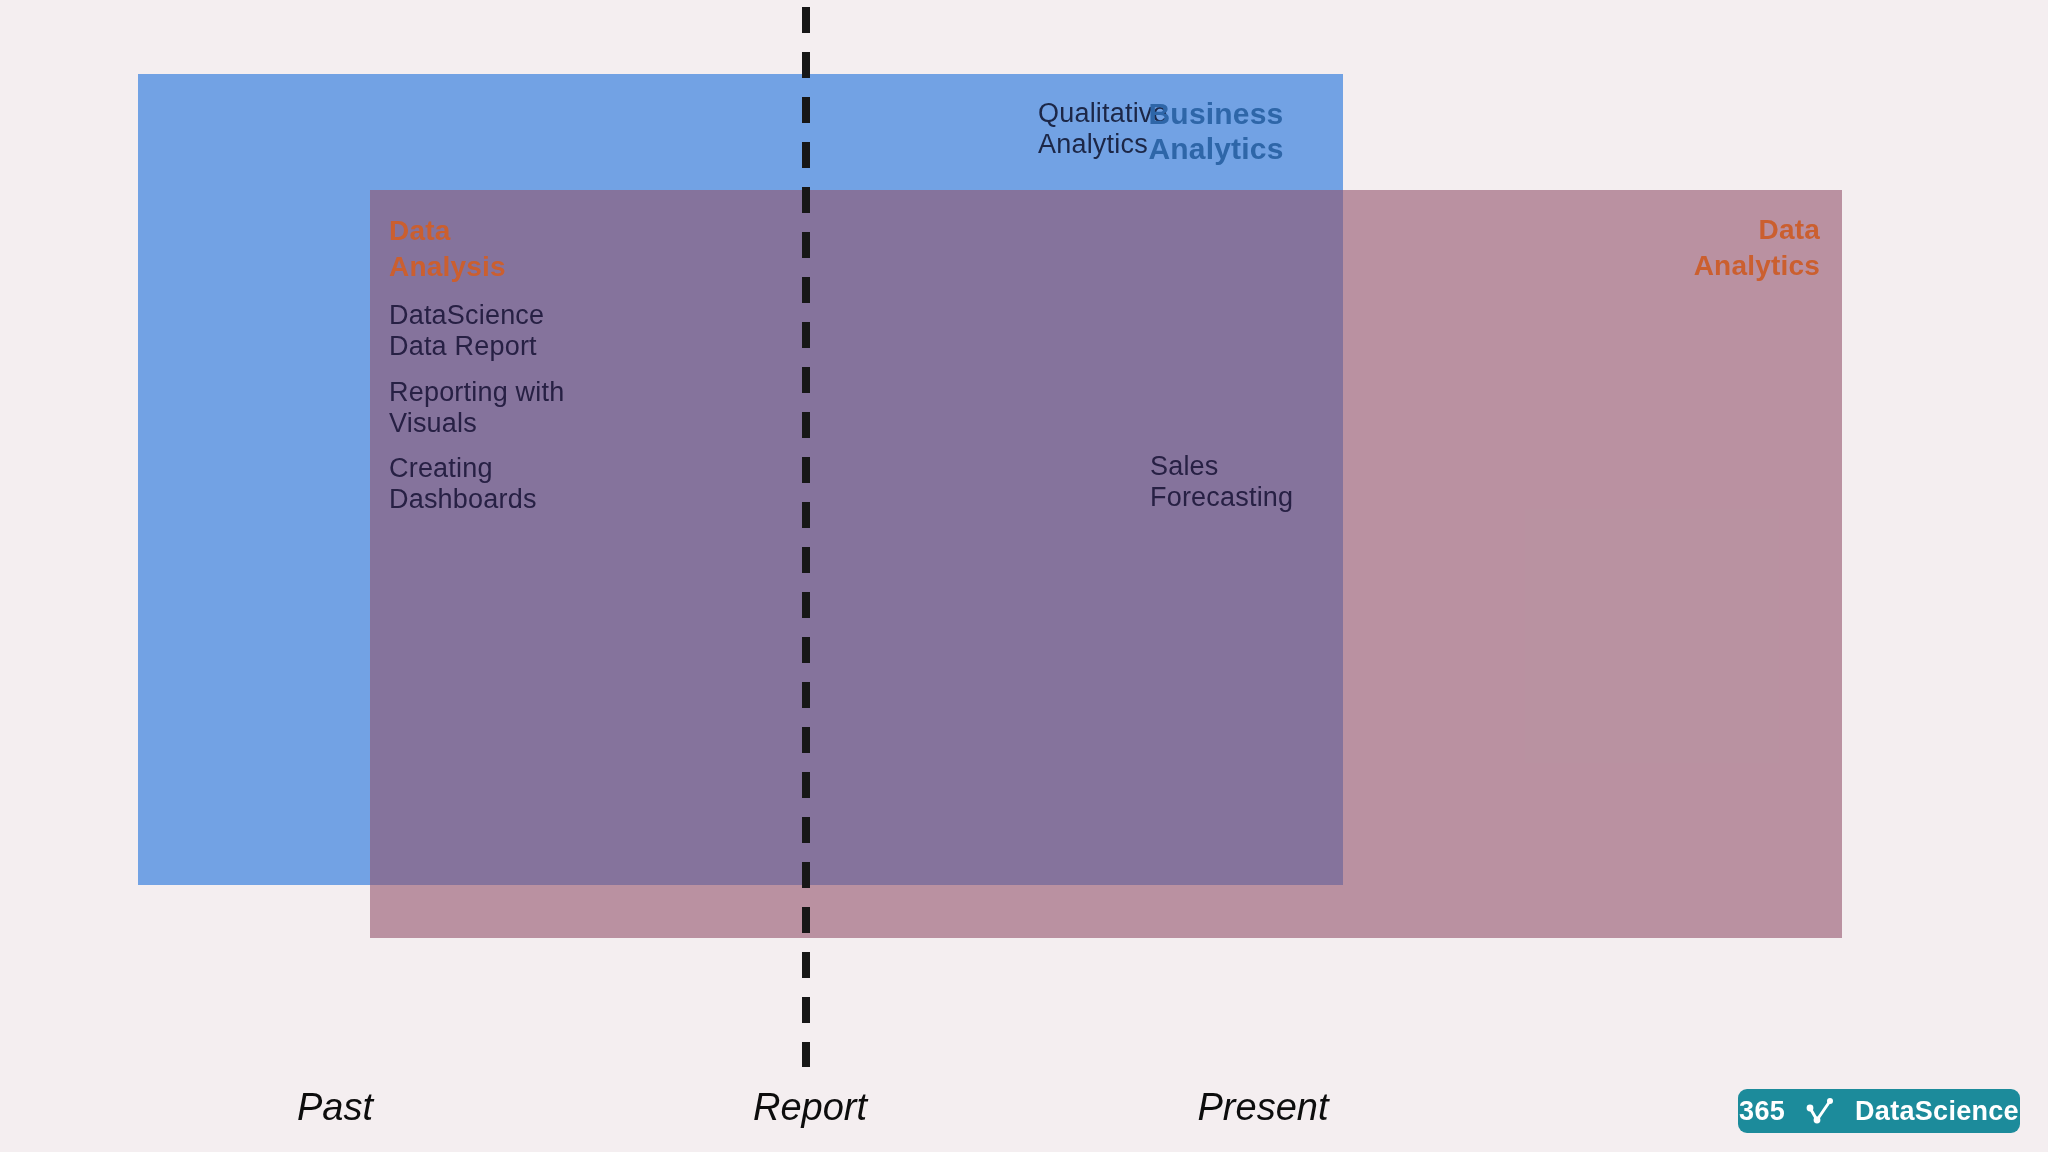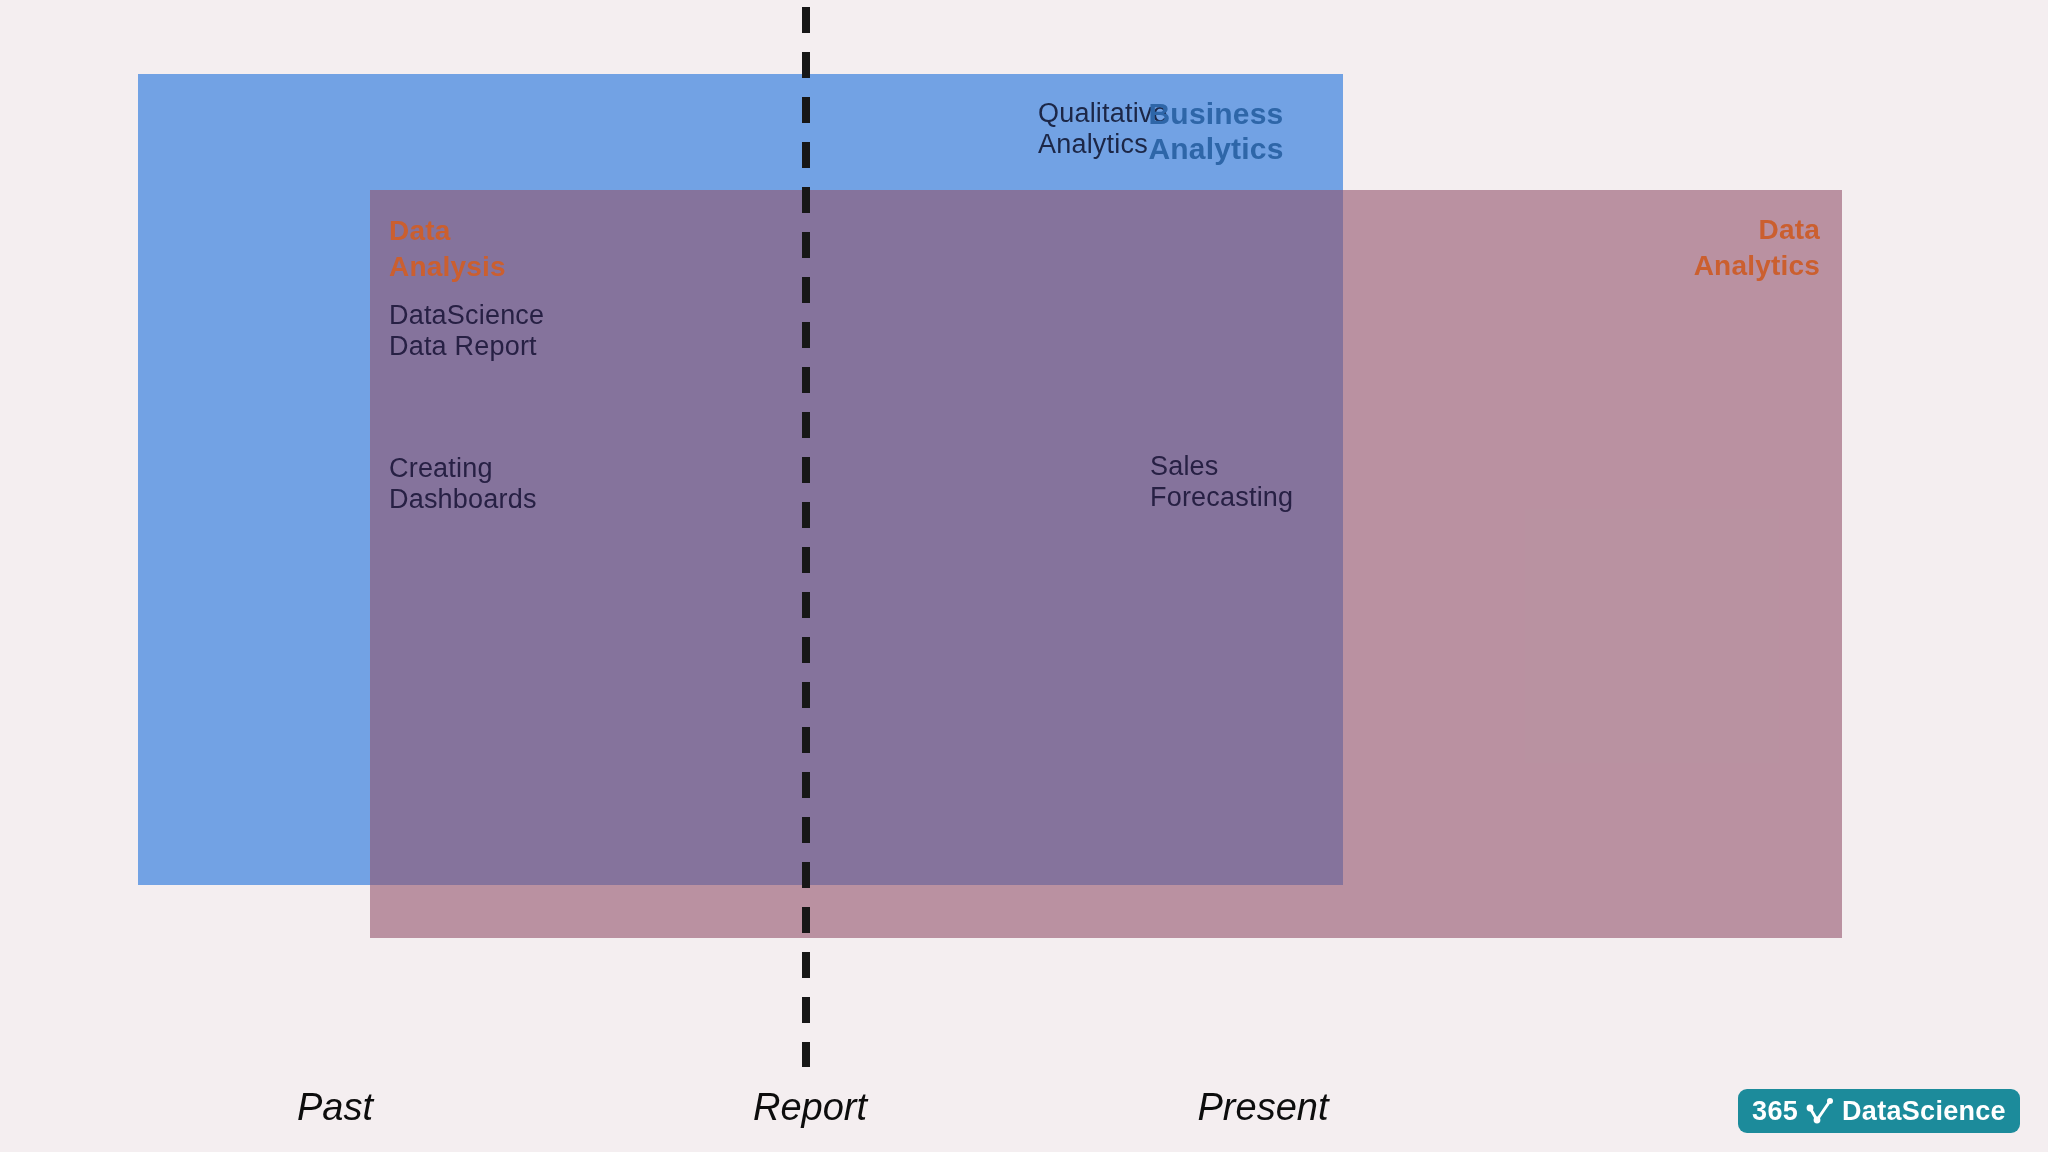--- a/index.html
+++ b/index.html
@@ -53,21 +53,21 @@
     white-space:nowrap;
   }
   .tl-past{left:235px;}
   .tl-present{left:710px;}
   .tl-future{left:1163px;}
   .logo{
     position:absolute;left:1738px;top:1089px;width:282px;height:44px;
     background:var(--teal,#1c8b9b);
     border-radius:9px;
     display:flex;align-items:center;justify-content:center;
-    gap:4px;
+    gap:17px;
     color:var(--logo-text,#ffffff);
     font-size:27px;font-weight:bold;letter-spacing:0.3px;
   }
   .logo svg{display:block;margin:0 1px;}
 </style>
 </head>
 <body>
 
 <div class="stage">
 
@@ -81,20 +81,22 @@
 Analytics</div>
 
   <div class="lbl title-ba">Business
 Analytics</div>
 
   <div class="lbl title-da">Data
 Analysis</div>
 
   <div class="lbl lbl-list item-0">DataScience
 Data Report</div>
+  <div class="lbl lbl-list item-1">Reporting with
+Visuals</div>
   <div class="lbl lbl-list item-2">Creating
 Dashboards</div>
 
   <div class="lbl lbl-list lbl-sales">Sales
 Forecasting</div>
 
   <div class="lbl title-dar">Data
 Analytics</div>
 
   <div class="tl tl-past">Past</div>

